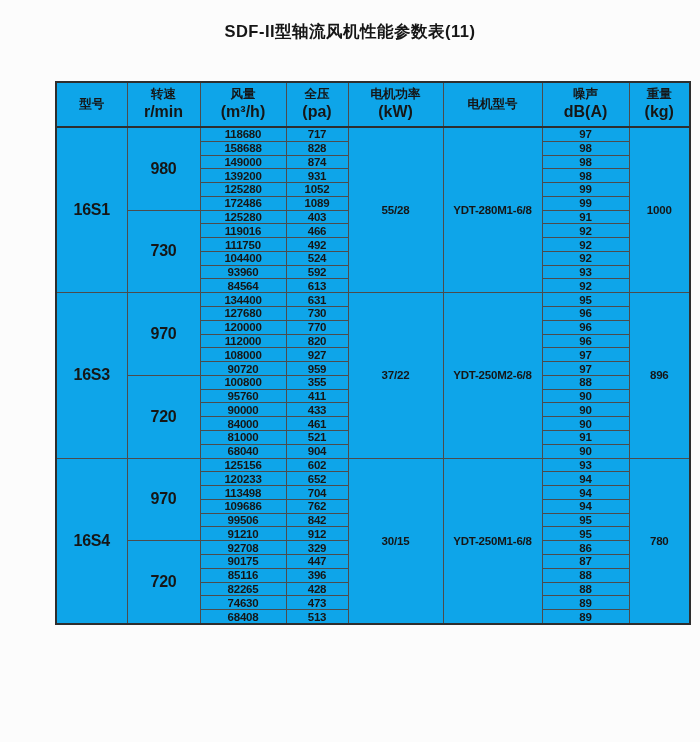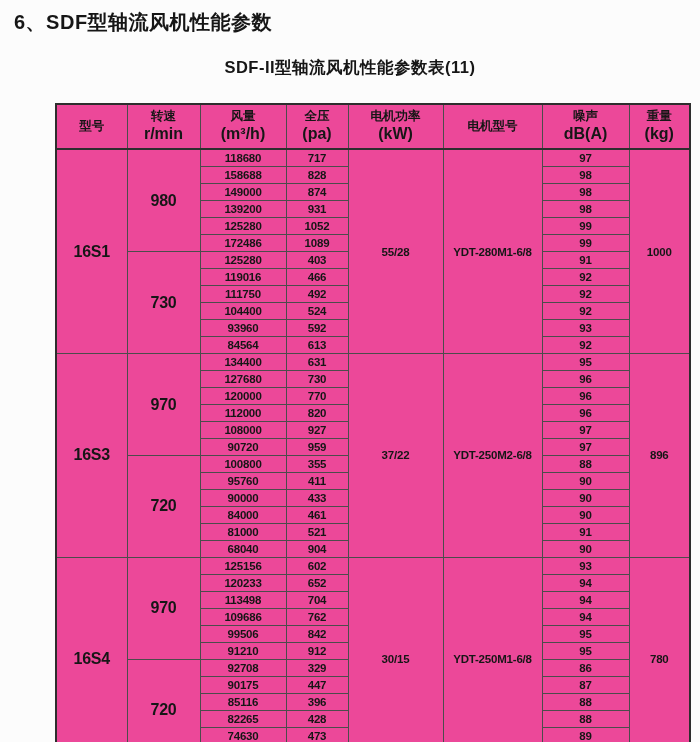--- a/index.html
+++ b/index.html
@@ -18,27 +18,27 @@
     letter-spacing: 0.5px;
   }
   .table-title {
     margin-top: 21px;
     text-align: center;
     font-size: 16.5px;
     font-weight: bold;
     letter-spacing: 0.5px;
   }
   table.perf {
-    margin: 24px 0 0 55px;
+    margin: 38px 0 0 55px;
     width: 634px;
-    height: 660px;
+    height: 544px;
     border-collapse: collapse;
     table-layout: fixed;
     border: 2px solid #2e2e2e;
-    background: #ec4899;
+    background: #0ea5e9;
   }
   .perf th, .perf td {
     border: 1px solid #4c4c4c;
     text-align: center;
     vertical-align: middle;
     font-weight: bold;
     padding: 0;
     overflow: hidden;
     white-space: nowrap;
   }
@@ -50,21 +50,20 @@
   }
   .perf thead th .unit-line { font-size: 16px; }
   .perf tbody td { font-size: 11.5px; letter-spacing: -0.2px; }
   .perf tbody tr:first-child td { border-top: 1.5px solid #3a3a3a; }
   .perf td.cell-model, .perf td.cell-speed { font-size: 16px; }
 </style>
 </head>
 <body>
 
 <div class="page">
-  <div class="doc-heading">6、SDF型轴流风机性能参数</div>
   <div class="table-title">SDF-II型轴流风机性能参数表(11)</div>
 
   <table class="perf" id="ptable">
     <colgroup>
       <col style="width:71px">
         <col style="width:73px">
         <col style="width:86px">
         <col style="width:62px">
       <col style="width:95px">
         <col style="width:99px">

